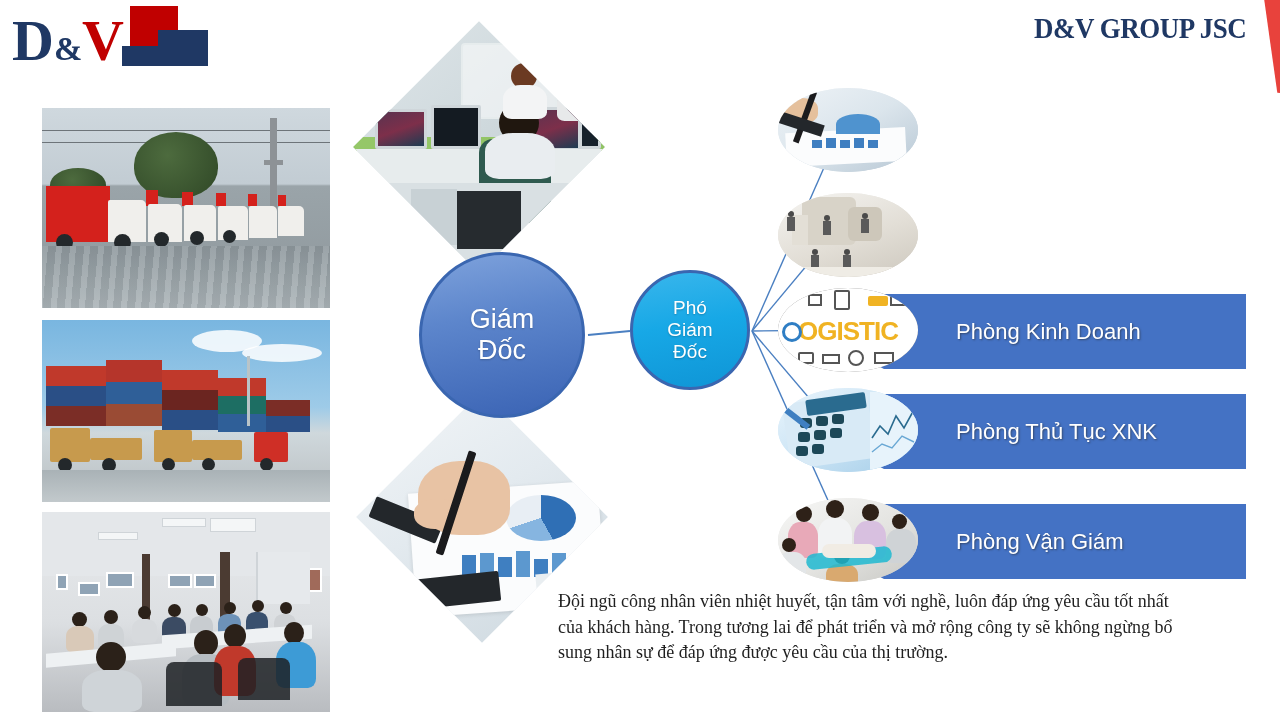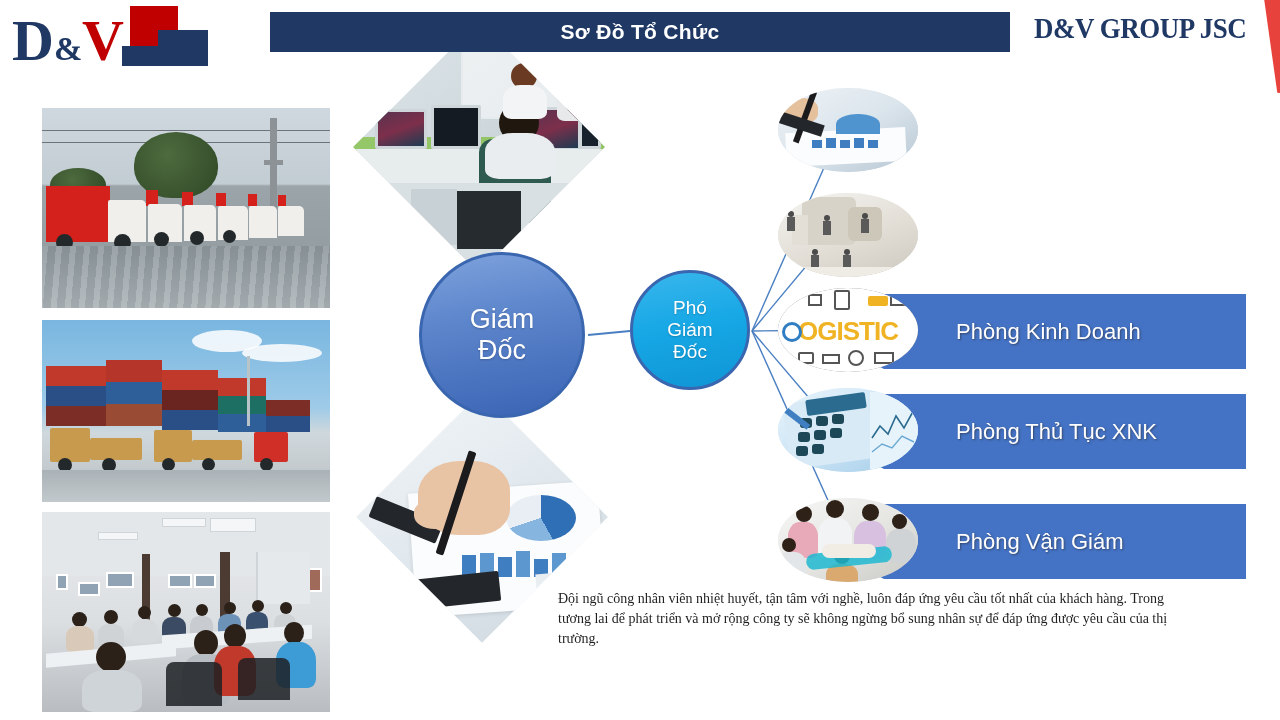--- a/index.html
+++ b/index.html
@@ -140,21 +140,21 @@
   .blurb {
     position: absolute; left: 558px; top: 586px; width: 620px;
     font-family: "Liberation Serif", serif;
     color: #1f1f1f; z-index: 7;
   }
   .blurb .hd {
     color: #1f3864; font-weight: bold; font-size: 17px; line-height: 1.28;
     letter-spacing: .2px;
   }
   .blurb .bd {
-    margin-top: 3px; font-size: 14px; line-height: 1.42; text-align: left;
+    margin-top: 3px; font-size: 18px; line-height: 1.42; text-align: left;
   }
 
   
   .scene { position:absolute; inset:0; }
 
   
   .sc-trucks { background: linear-gradient(#cfd8de 0%, #c2ccd3 38%, #9aa4a9 39%, #8e979c 100%); }
   .sky-wire { position:absolute; left:0; width:100%; height:1px; background:#6d7479; }
   .tree {
     position:absolute; border-radius:50% 50% 45% 45%;
@@ -218,23 +218,20 @@
     <svg width="210" height="66" viewBox="0 0 210 66">
       <text x="2" y="56" font-family="Liberation Serif, serif" font-size="58" font-weight="bold" fill="#1f3864">D</text>
       <text x="44" y="56" font-family="Liberation Serif, serif" font-size="34" font-weight="bold" fill="#1f3864">&amp;</text>
       <text x="72" y="56" font-family="Liberation Serif, serif" font-size="58" font-weight="bold" fill="#c00000">V</text>
       <rect x="120" y="2" width="48" height="44" fill="#c00000"></rect>
       <rect x="148" y="26" width="50" height="36" fill="#1f3864"></rect>
       <rect x="112" y="42" width="54" height="20" fill="#1f3864"></rect>
     </svg>
   </div>
 
-  <div class="title-bar">
-    <span class="ttl">Sơ Đồ Tổ Chức</span>
-  </div>
 
   <div class="brand">D&amp;V GROUP JSC</div>
 
   <div class="photo ph1">
     <div class="scene sc-trucks">
       <div class="sky-wire" style="top:22px;"></div>
       <div class="sky-wire" style="top:34px;"></div>
       <div class="tree" style="left:92px;top:24px;width:84px;height:66px;"></div>
       <div class="tree" style="left:8px;top:60px;width:56px;height:34px;"></div>
       <div class="pole" style="left:228px;top:10px;width:7px;height:112px;"></div>

